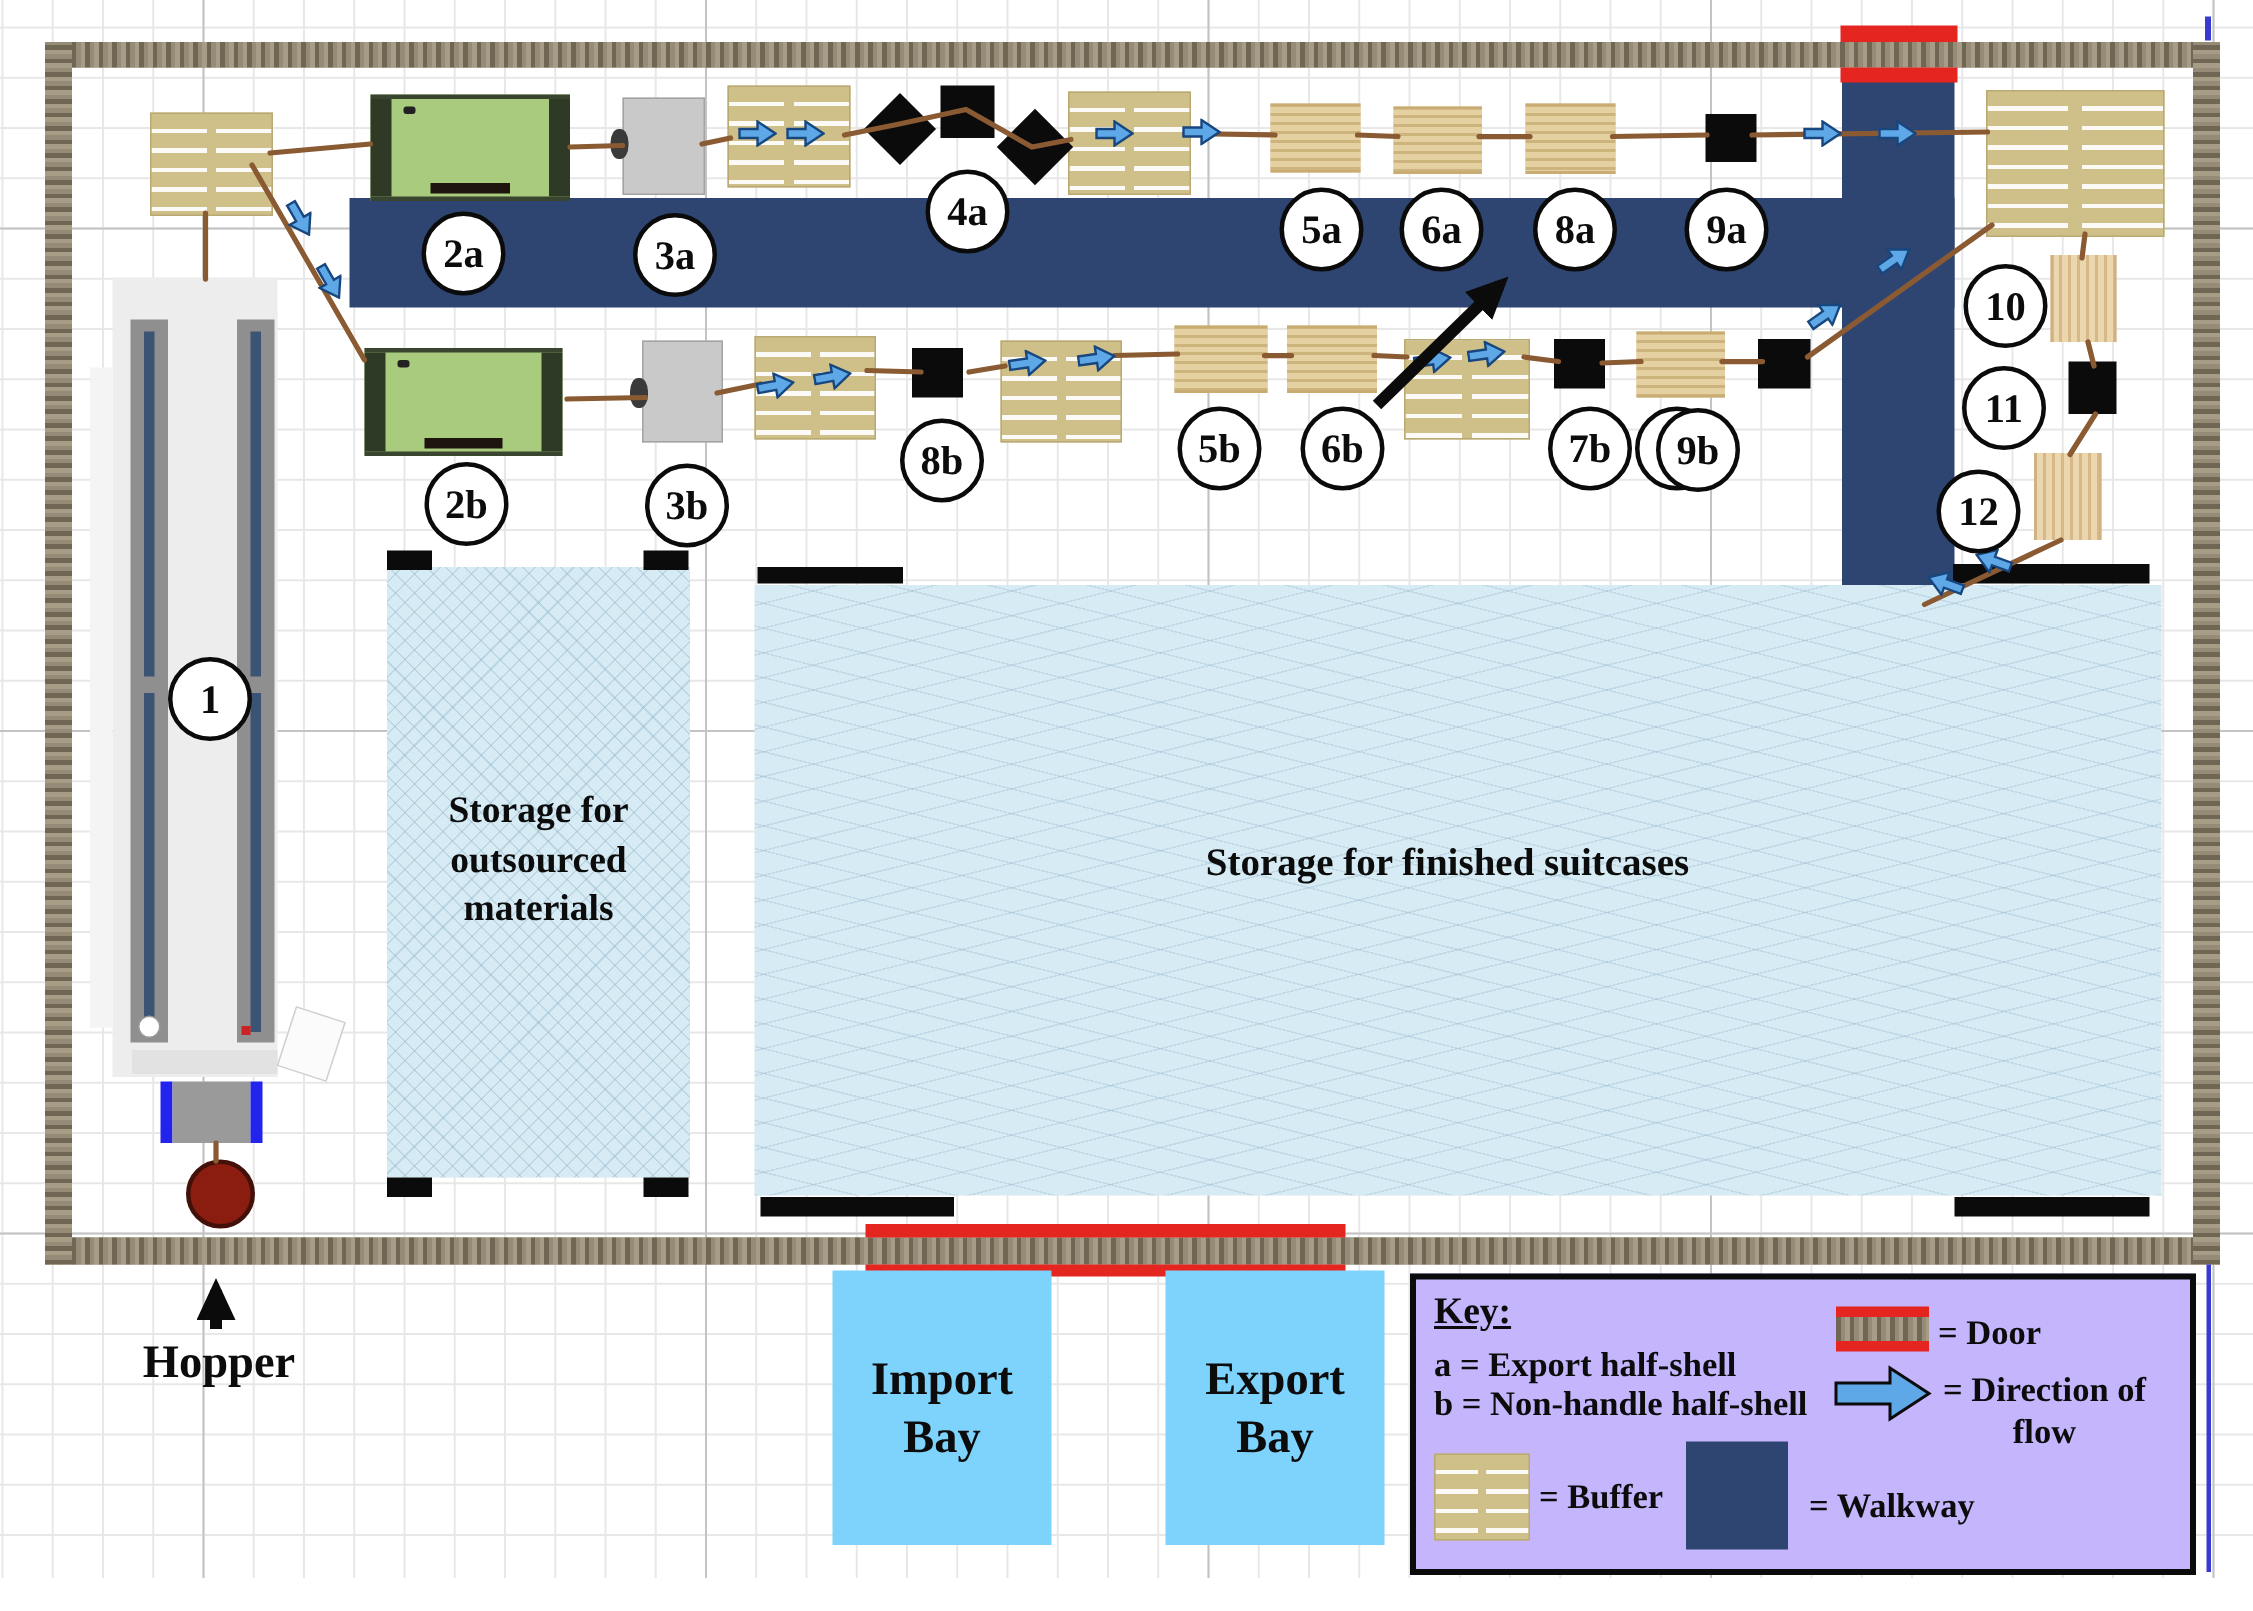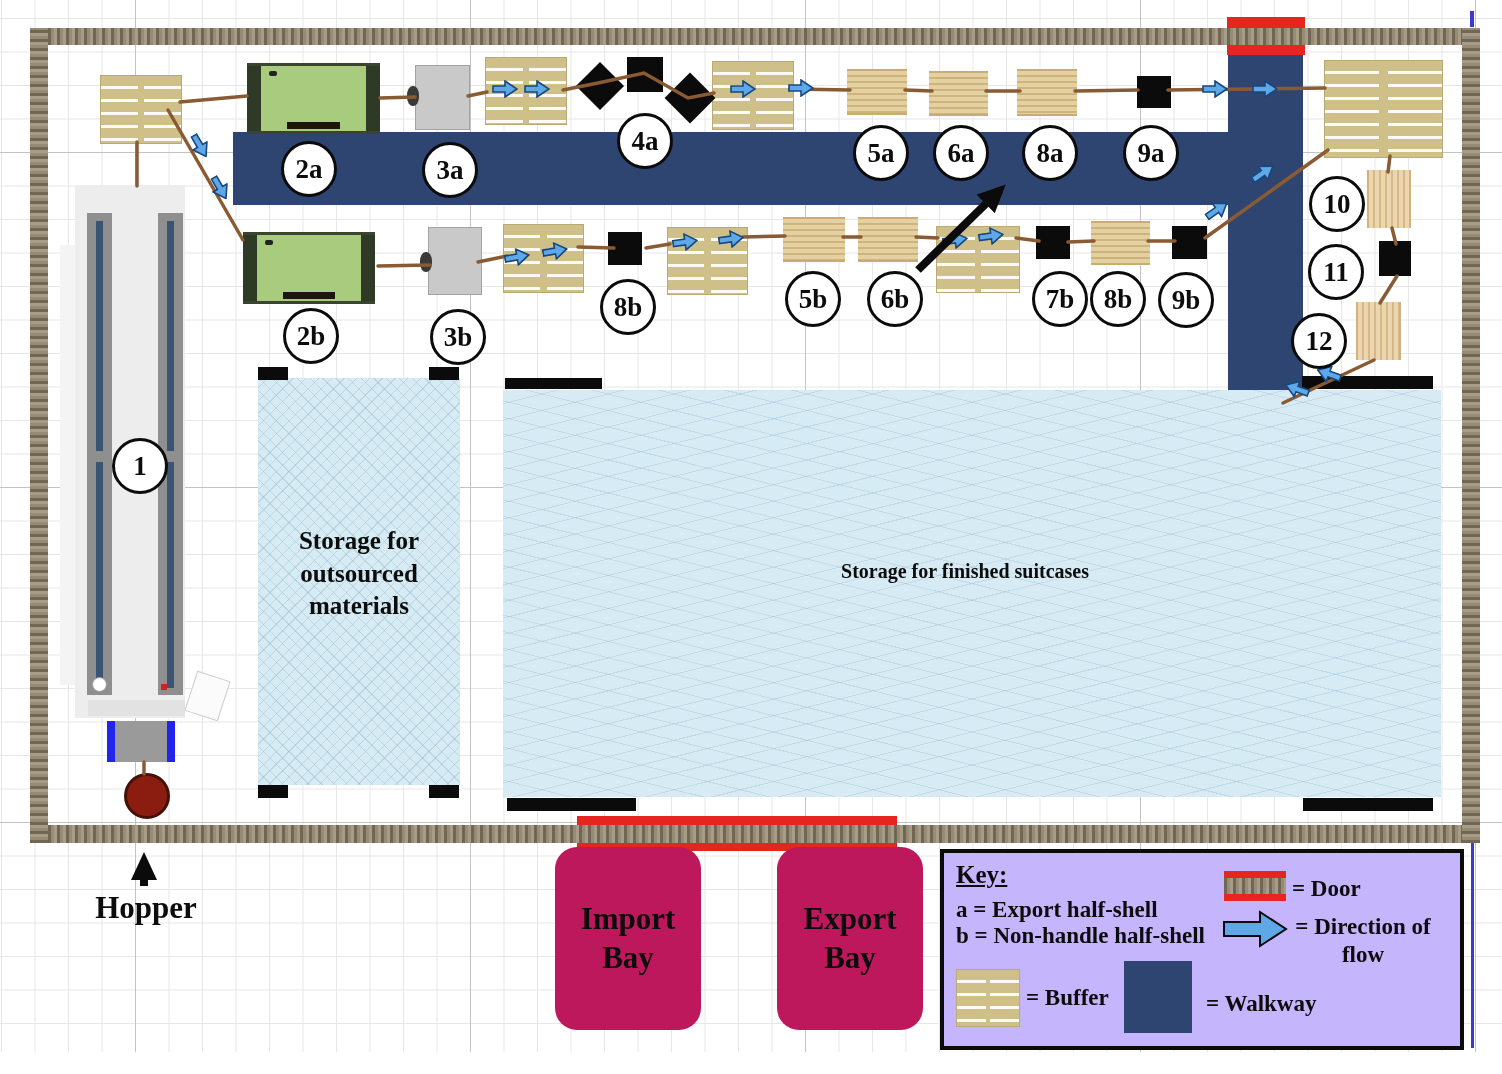--- a/index.html
+++ b/index.html
@@ -52,22 +52,22 @@
   
   .m1-body{background:#ededed;}
   .rail{background:#8f8f8f;}
   .rail-stripe{background:#3c5474;}
   .bluestrip{background:#2323ee;}
   .hopper-circle{background:#8b1d10;border:3px solid #43100a;border-radius:50%;}
   .paper{background:#fbfbfb;border:1px solid #cfcfcf;transform:rotate(18deg);}
   
   .circ{width:50px;height:50px;border:3.5px solid #0b0b0b;border-radius:50%;background:#fff;
     display:flex;align-items:center;justify-content:center;font-weight:bold;font-size:27px;z-index:30;}
-  .bay{background:#be185d;display:flex;align-items:center;justify-content:center;
-    font-weight:bold;font-size:31px;text-align:center;line-height:1.25;border-radius:22px;}
+  .bay{background:#7dd3fc;display:flex;align-items:center;justify-content:center;
+    font-weight:bold;font-size:31px;text-align:center;line-height:1.25;}
   .bigtext{font-weight:bold;}
   
   #keybox{border:4px solid #0b0b0b;background:#c4b5fd;z-index:40;}
   .key-title{font-weight:bold;font-size:25px;text-decoration:underline;}
   .key-line{font-weight:bold;font-size:23px;white-space:nowrap;}
   .key-label{font-weight:bold;font-size:23px;white-space:nowrap;}
   .key-label-wrap{font-weight:bold;font-size:23px;text-align:center;line-height:1.2;}
   .door-icon-mid{height:16px;background:#8d8470;
     background-image:repeating-linear-gradient(90deg,#6f6654 0 3px,#958b76 3px 6px,#a79d87 6px 9px);}
   .blue-accent{background:#3a3ad0;}
@@ -242,27 +242,27 @@
   <div class="abs circ" style="left:617px;top:113px;">4a</div>
   <div class="abs circ" style="left:600px;top:279px;">8b</div>
   <div class="abs circ" style="left:853px;top:125px;">5a</div>
   <div class="abs circ" style="left:933px;top:125px;">6a</div>
   <div class="abs circ" style="left:1022px;top:125px;">8a</div>
   <div class="abs circ" style="left:1123px;top:125px;">9a</div>
   <div class="abs circ" style="left:785px;top:271px;">5b</div>
   <div class="abs circ" style="left:867px;top:271px;text-align:right;">6b</div>
   <div class="abs circ" style="left:1032px;top:271px;">7b</div>
   <div class="abs circ" style="left:1090px;top:271px;">8b</div>
-  <div class="abs circ" style="left:1158px;top:272px;">9b</div>
+  <div class="abs circ" style="left:1104px;top:272px;">9b</div>
   <div class="abs circ" style="left:1309px;top:176px;">10</div>
   <div class="abs circ" style="left:1308px;top:244px;">11</div>
   <div class="abs circ" style="left:1291px;top:313px;">12</div>
 
   <div class="abs storage-label" style="left:268px;top:525px;width:182px;font-size:25px;">Storage for outsourced materials</div>
-  <div class="abs storage-label" style="left:790px;top:558px;width:350px;font-size:20px;">Storage for finished suitcases</div>
+  <div class="abs storage-label" style="left:790px;top:558px;width:350px;font-size:26px;">Storage for finished suitcases</div>
 
   <div class="abs bay" style="left:555px;top:847px;width:146px;height:183px;">
       <span style="width:110px;">Import Bay</span>
     </div>
   <div class="abs bay" style="left:777px;top:847px;width:146px;height:183px;">
       <span style="width:110px;">Export Bay</span>
     </div>
 
   <div class="abs bigtext" style="left:85px;top:890px;width:122px;font-size:31px;text-align:center;">Hopper</div>
 

